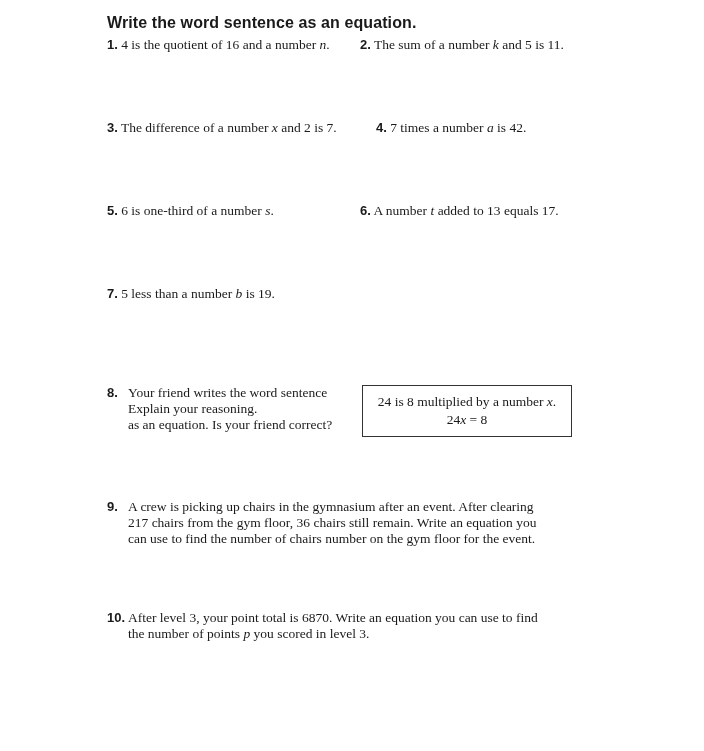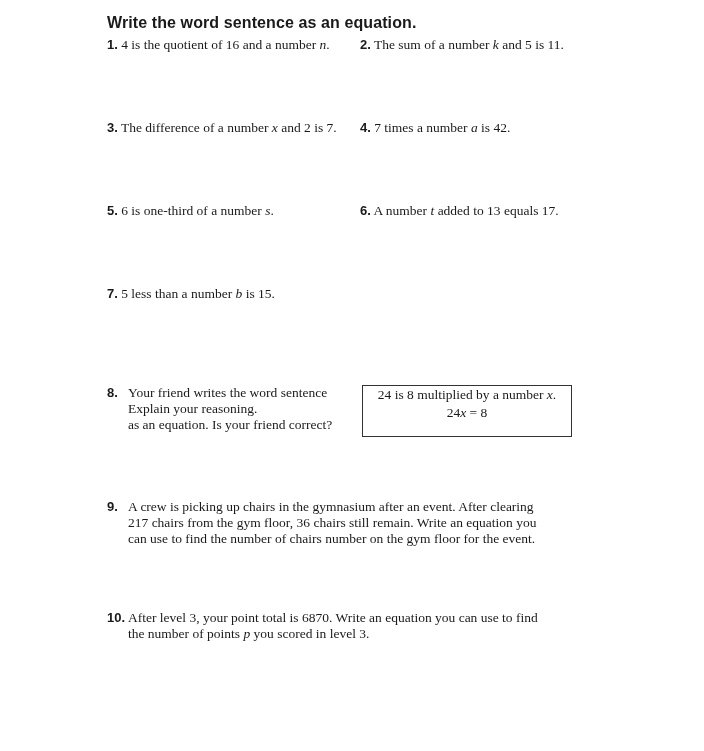--- a/index.html
+++ b/index.html
@@ -15,20 +15,21 @@
       font-family: "Liberation Sans", sans-serif; font-weight: bold; font-size: 13px;
       display: inline-block;
     }
     .hang { display: flex; }
     .hang .num { flex: 0 0 auto; }
     .hang .body { flex: 1 1 auto; }
     .var { font-style: italic; }
     .box {
       position: absolute; left: 362px; top: 385px; width: 210px; height: 52px;
       border: 1.2px solid #333; font-size: 13.5px; text-align: center; line-height: 18px;
+      padding-top: 7px;
     }
   </style>
 </head>
 <body>
 
 <div class="heading">Write the word sentence as an equation.</div>
 
 <div class="item" style="left:107px; top:37px;">
   <span class="num">1.</span>
   <span><span>4 is the quotient of 16 and a number </span><span class="var">n</span><span>.</span></span>
@@ -37,38 +38,38 @@
 <div class="item" style="left:360px; top:37px;">
   <span class="num">2.</span>
   <span><span>The sum of a number </span><span class="var">k</span><span> and 5 is 11.</span></span>
 </div>
 
 <div class="item" style="left:107px; top:120px;">
   <span class="num">3.</span>
   <span><span>The difference of a number </span><span class="var">x</span><span> and 2 is 7.</span></span>
 </div>
 
-<div class="item" style="left:360px; top:120px;">
+<div class="item" style="left:376px; top:120px;">
   <span class="num">4.</span>
   <span><span>7 times a number </span><span class="var">a</span><span> is 42.</span></span>
 </div>
 
 <div class="item" style="left:107px; top:203px;">
   <span class="num">5.</span>
   <span><span>6 is one-third of a number </span><span class="var">s</span><span>.</span></span>
 </div>
 
 <div class="item" style="left:360px; top:203px;">
   <span class="num">6.</span>
   <span><span>A number </span><span class="var">t</span><span> added to 13 equals 17.</span></span>
 </div>
 
 <div class="item" style="left:107px; top:286px;">
   <span class="num">7.</span>
-  <span><span>5 less than a number </span><span class="var">b</span><span> is 15.</span></span>
+  <span><span>5 less than a number </span><span class="var">b</span><span> is 19.</span></span>
 </div>
 
 <div class="item hang" style="left:107px; top:385px; width:240px;">
   <span class="num" style="width:21px;">8.</span>
   <div class="body">
     <div>Your friend writes the word sentence</div>
     <div>Explain your reasoning.</div>
     <div>as an equation. Is your friend correct?</div>
   </div>
 </div>

